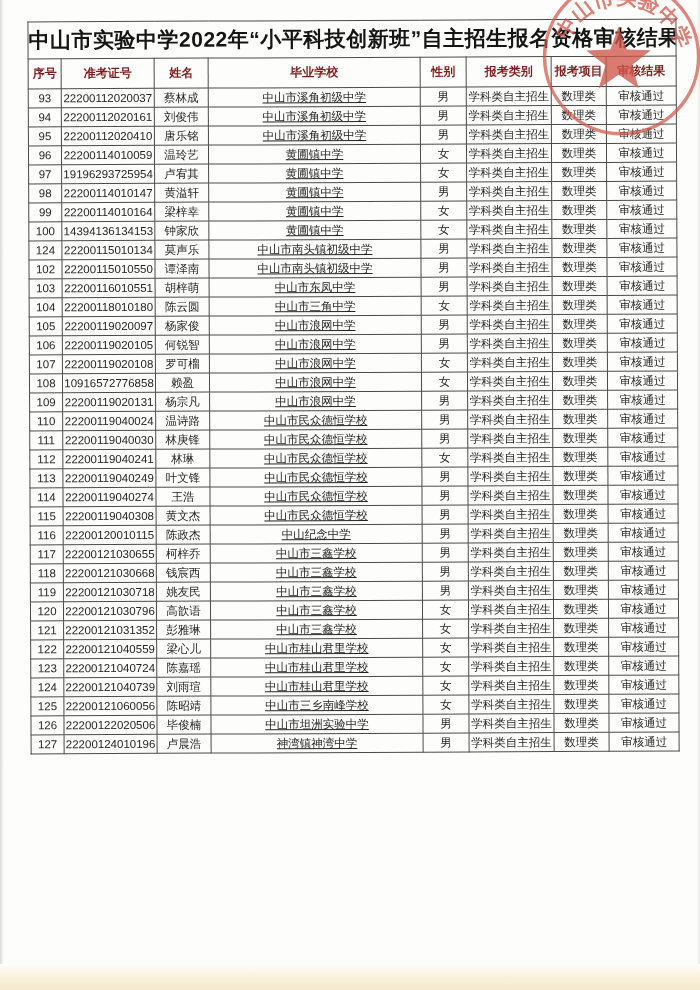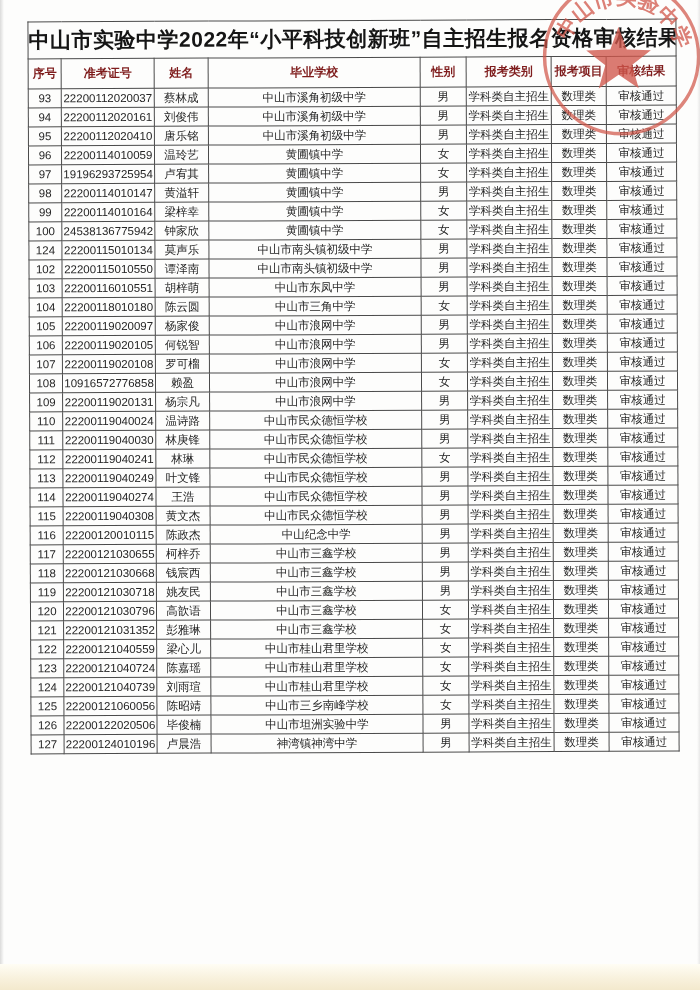--- a/index.html
+++ b/index.html
@@ -35,21 +35,21 @@
     overflow:hidden; white-space:nowrap;
   }
   td.title-cell {
     height:36px; font-size:21px; font-weight:700; letter-spacing:.5px; color:#151515;
   }
   tr.header-row th {
     height:29px; font-size:12px; font-weight:700; color:#7f1d1d;
   }
   tbody.data td { height:18px; font-size:11.5px; line-height:18px; color:#252525; }
   tbody.data td.c-exam-id { font-size:11.5px; letter-spacing:0; }
-  tbody.data td.c-school { font-size:11.5px; }
+  tbody.data td.c-school { font-size:11.5px;text-decoration:underline; }
   .stamp { position:absolute; left:520px; top:0; pointer-events:none; }
 </style>
 </head>
 <body>
 
 <div class="page">
   <div class="tilt">
     <table class="results">
       <colgroup>
         <col style="width:33px">
@@ -142,21 +142,21 @@
             <td class="c-exam-id">22200114010164</td>
             <td class="c-name">梁梓幸</td>
             <td class="c-school">黄圃镇中学</td>
             <td class="c-gender">女</td>
             <td class="c-category">学科类自主招生</td>
             <td class="c-project">数理类</td>
             <td class="c-result">审核通过</td>
           </tr>
           <tr>
             <td class="c-no">100</td>
-            <td class="c-exam-id">24538136775942</td>
+            <td class="c-exam-id">14394136134153</td>
             <td class="c-name">钟家欣</td>
             <td class="c-school">黄圃镇中学</td>
             <td class="c-gender">女</td>
             <td class="c-category">学科类自主招生</td>
             <td class="c-project">数理类</td>
             <td class="c-result">审核通过</td>
           </tr>
           <tr>
             <td class="c-no">124</td>
             <td class="c-exam-id">22200115010134</td>

